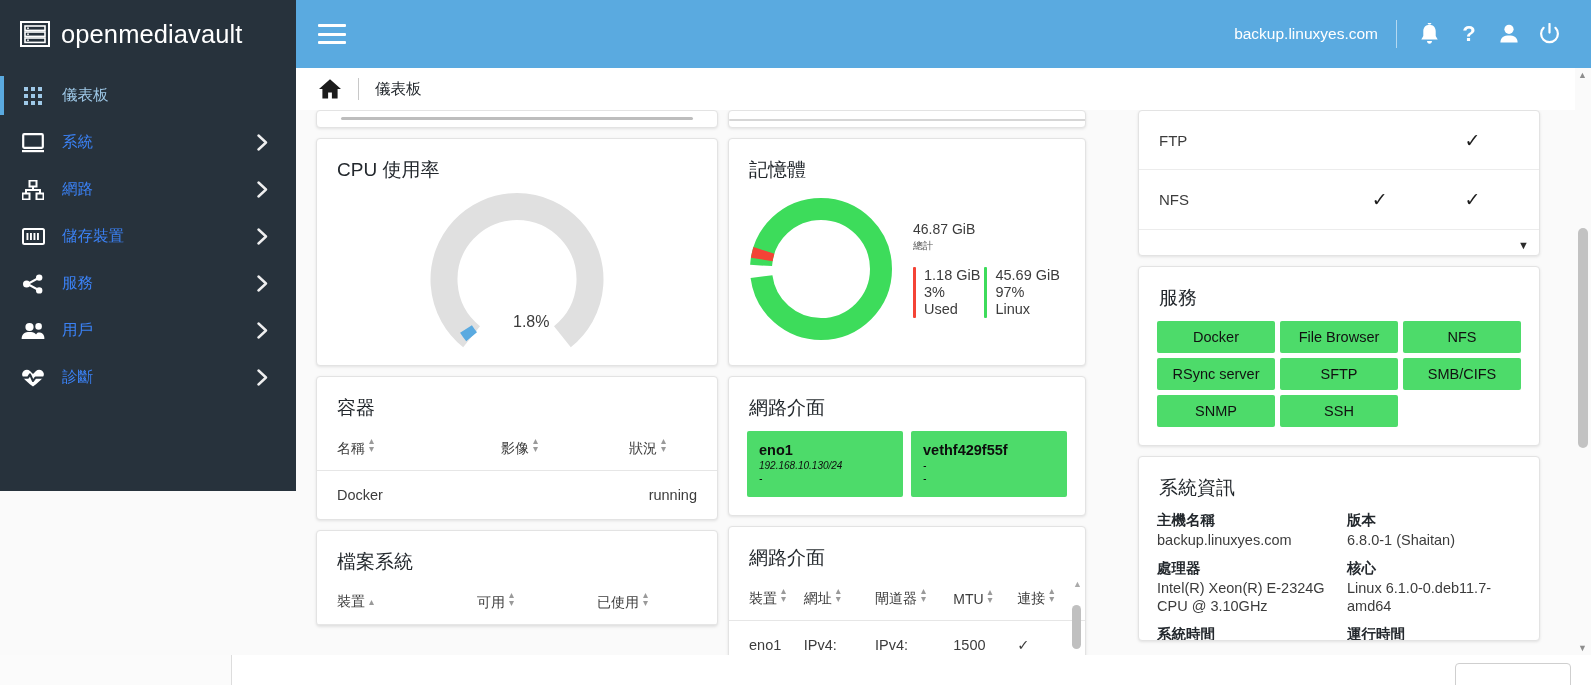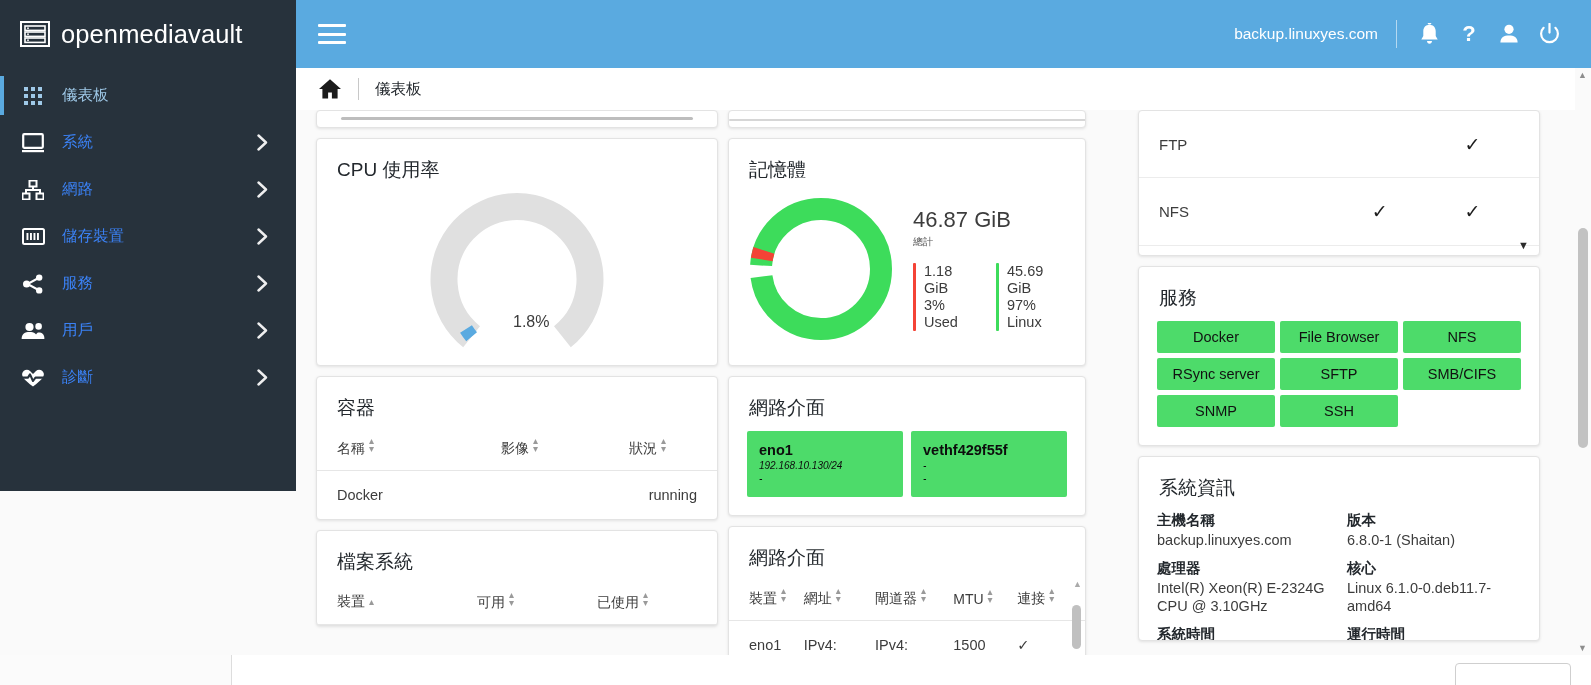--- a/index.html
+++ b/index.html
@@ -75,23 +75,23 @@
   .cut-card.b .cut-line { left:0px; right:-40px; top:8px; height:2px; background:#d6d6d6;}
 
   
   .gauge-wrap { height:180px; position:relative; display:flex; align-items:center; justify-content:center; }
   .gauge-val { position:absolute; left:196px; top:128px; font-size:16px; color:#3c3c3c; }
 
   
   .mem-body { display:flex; align-items:center; padding:6px 14px 18px 14px; }
   .mem-donut { width:156px; height:156px; flex:0 0 auto; }
   .mem-legend { flex:1 1 auto; padding-left:14px; }
-  .mem-total { font-size:22px; color:#3c3c3c; }
+  .mem-total { font-size:14px; color:#3c3c3c; }
   .mem-total-lbl { font-size:10px; color:#5a5a5a; margin-top:2px; }
-  .mem-rows { display:flex; margin-top:14px; gap:16px; }
+  .mem-rows { display:flex; margin-top:14px; gap:4px; }
   .mem-col { display:flex; gap:8px; }
   .mem-bar { width:3px; border-radius:1px; }
   .mem-bar.used { background:#f44336; }
   .mem-bar.free { background:#3ddc5b; }
   .mem-lines { font-size:14.5px; color:#3c3c3c; line-height:17px; }
 
   
   table.dt { width:100%; border-collapse:collapse; }
   table.dt th {
     font-size:14px; color:#3c3c3c; font-weight:400; text-align:left;
@@ -115,21 +115,21 @@
   .svc-chip.empty { background:transparent; cursor:default; }
 
   
   .si-grid { display:grid; grid-template-columns:1fr 1fr; gap:10px 16px; padding:8px 18px 0 18px; }
   .si-k { font-size:14.5px; font-weight:bold; color:#23282d; }
   .si-v { font-size:14.5px; color:#3c3c3c; line-height:18px; margin-top:1px; }
 
   
   .status-card { height:146px; overflow:hidden; position:relative; }
   .status-rows { margin-top:-1px; }
-  .status-row { display:flex; align-items:center; height:68px; border-bottom:1px solid #ececec; padding:0 20px; }
+  .status-row { display:flex; align-items:center; height:60px; border-bottom:1px solid #ececec; padding:0 20px; }
   .status-row:first-child { border-top:1px solid #ececec; }
   .st-name { font-size:15px; color:#3c3c3c; width:180px; }
   .st-c1, .st-c2 { width:96px; text-align:center; font-size:19px; color:#1c1c1c; }
   .scroll-dn { position:absolute; right:10px; bottom:4px; color:#2b2b2b; font-size:11px; }
 
   
   .inner-sb { position:absolute; right:4px; top:56px; bottom:4px; width:9px; }
   .inner-sb .thumb { position:absolute; left:0; width:9px; background:#c0c0c0; border-radius:5px; }
   .inner-sb .arw { position:absolute; left:1px; color:#aaa; font-size:9px; }
 

